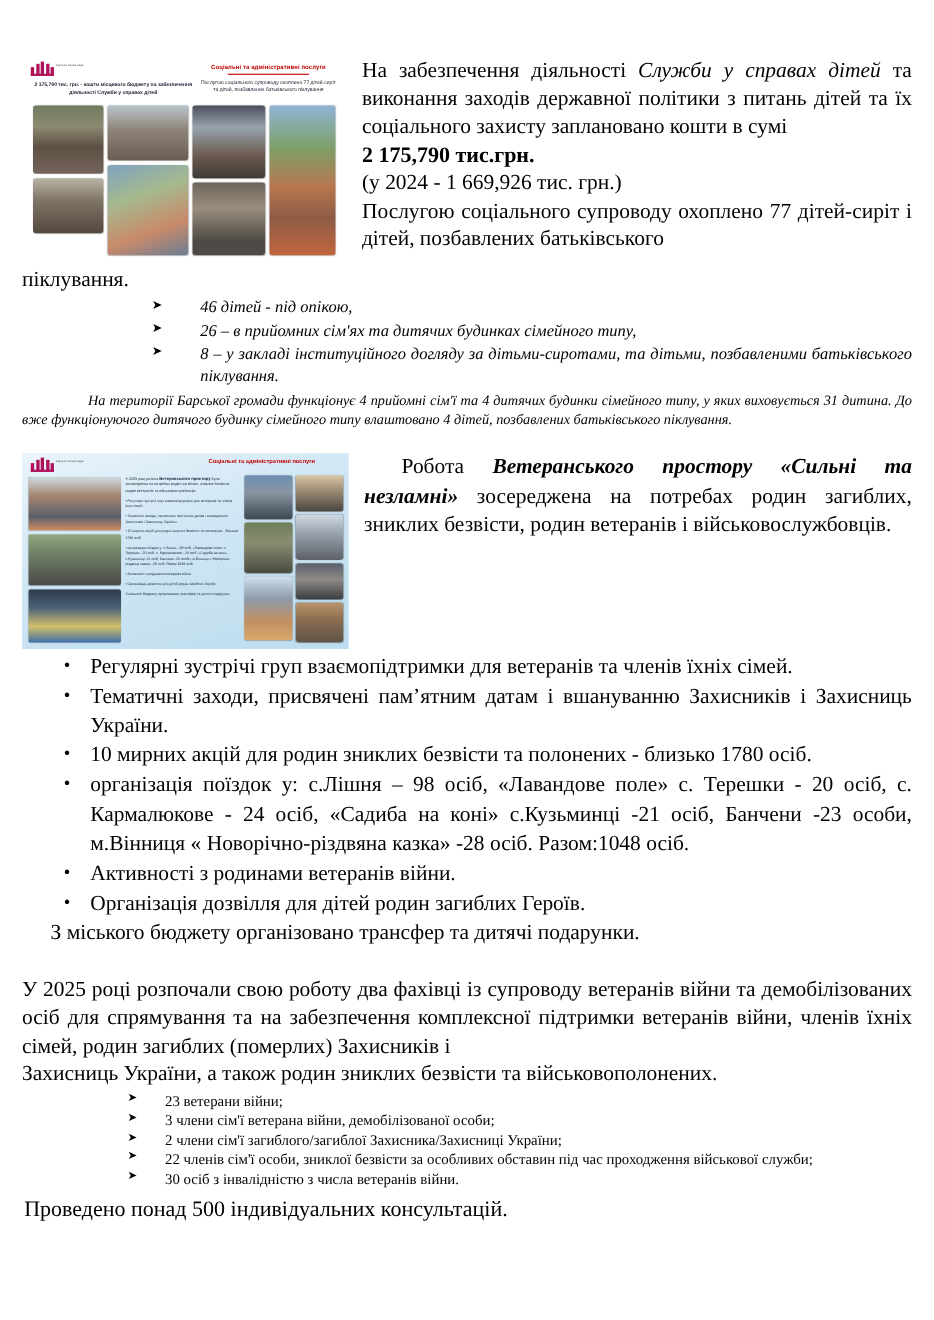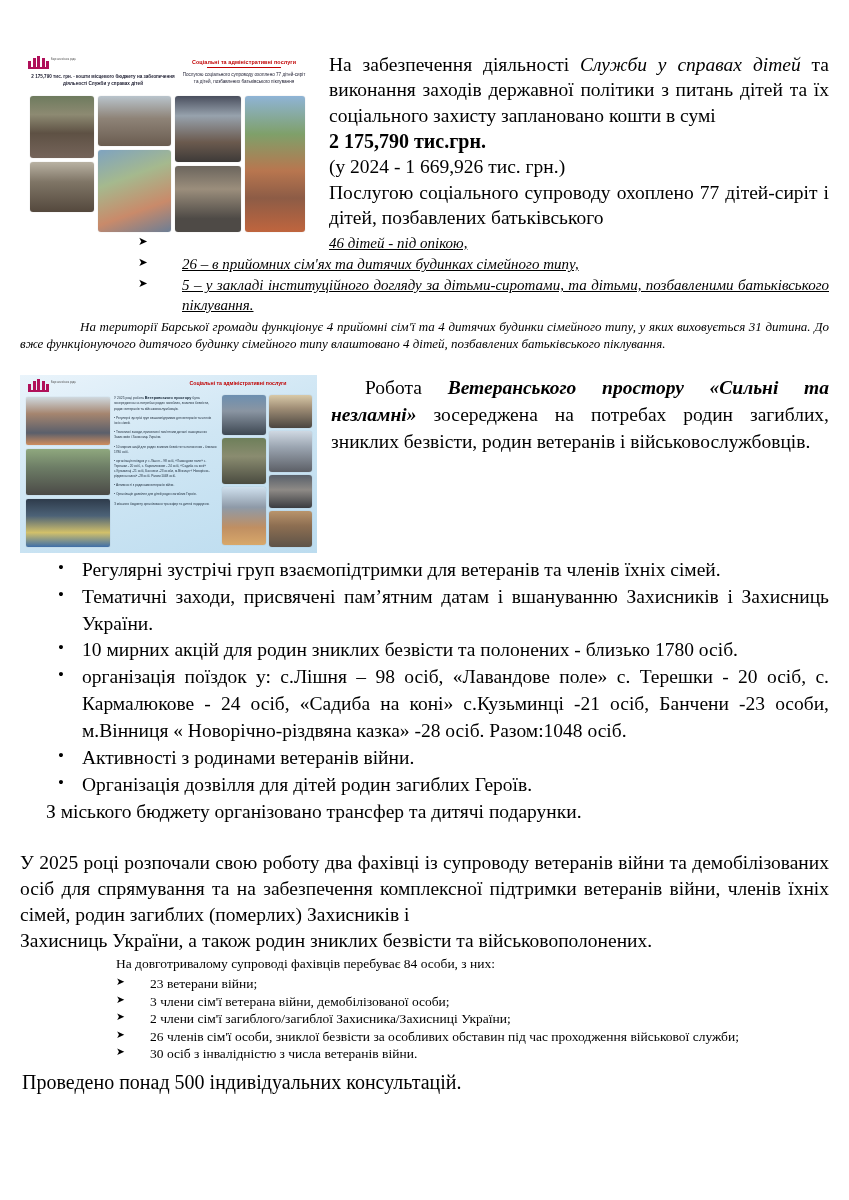--- a/index.html
+++ b/index.html
@@ -48,21 +48,20 @@
     font-size: 19.5px;
     line-height: 1.30;
     padding-top: 2px;
   }
 
   
   ul.arrow-list {
     list-style: none;
     margin: 4px 0 0 0;
     padding: 0 0 0 118px;
-    text-decoration: underline;
   }
   ul.arrow-list > li {
     position: relative;
     font-style: italic;
     font-size: 15px;
     line-height: 1.33;
     padding-left: 44px;
     text-align: justify;
     margin-bottom: 1px;
   }
@@ -378,25 +377,26 @@
       </div>
     </div>
 
     <div class="sec1-text">
       <span>На забезпечення діяльності </span><span class="ital">Служби у справах дітей</span><span> та виконання заходів державної політики з питань дітей та їх соціального захисту заплановано кошти в сумі</span><br>
       <span class="big-num">2 175,790 тис.грн.</span><br>
       <span>(у 2024 - 1 669,926 тис. грн.)</span><br>
       <span>Послугою соціального супроводу  охоплено 77 дітей-сиріт і дітей, позбавлених батьківського</span>
     </div>
 
+    <div class="flow-line">піклування.</div>
 
     <ul class="arrow-list">
       <li>46 дітей - під опікою,</li>
       <li>26 – в прийомних сім'ях та дитячих будинках сімейного типу,</li>
-      <li>5 – у закладі інституційного догляду за дітьми-сиротами, та дітьми, позбавленими батьківського піклування.</li>
+      <li>8 – у закладі інституційного догляду за дітьми-сиротами, та дітьми, позбавленими батьківського піклування.</li>
     </ul>
 
     <p class="sub-note">На території Барської громади  функціонує 4 прийомні сім'ї та 4 дитячих будинки сімейного типу, у яких виховується 31 дитина. До вже функціонуючого дитячого будинку сімейного типу влаштовано 4 дітей, позбавлених батьківського піклування.</p>
   </div>
 
   <div class="sec2">
 
     <div class="poster-wrap2">
       <div class="poster2">
 
@@ -465,26 +465,25 @@
       <li>Організація дозвілля для дітей родин загиблих Героїв.</li>
     </ul>
 
     <p class="after-bullets">З міського бюджету організовано трансфер та дитячі подарунки.</p>
   </div>
 
   <div class="sec3">
 
     <p class="big-para"><span>У 2025 році розпочали свою роботу два фахівці із супроводу ветеранів війни та демобілізованих осіб для спрямування та на забезпечення комплексної підтримки ветеранів війни, членів їхніх сімей, родин загиблих (померлих) Захисників і</span><br><span class="last-line">Захисниць України, а також родин зниклих безвісти та військовополонених.</span></p>
 
-    <p class="small-lead">На довготривалому супроводі фахівців перебуває 84 особи, з них:</p>
 
     <ul class="arrow-list-sm">
       <li>23 ветерани війни;</li>
       <li>3 члени сім'ї ветерана війни, демобілізованої особи;</li>
       <li>2 члени сім'ї загиблого/загиблої Захисника/Захисниці України;</li>
-      <li>26 членів сім'ї особи, зниклої безвісти за особливих обставин під час проходження військової служби;</li>
+      <li>22 членів сім'ї особи, зниклої безвісти за особливих обставин під час проходження військової служби;</li>
       <li>30 осіб з інвалідністю з числа ветеранів війни.</li>
     </ul>
 
     <p class="closing-line">Проведено понад 500 індивідуальних консультацій.</p>
   </div>
 
 </div>
 
 </body></html>

